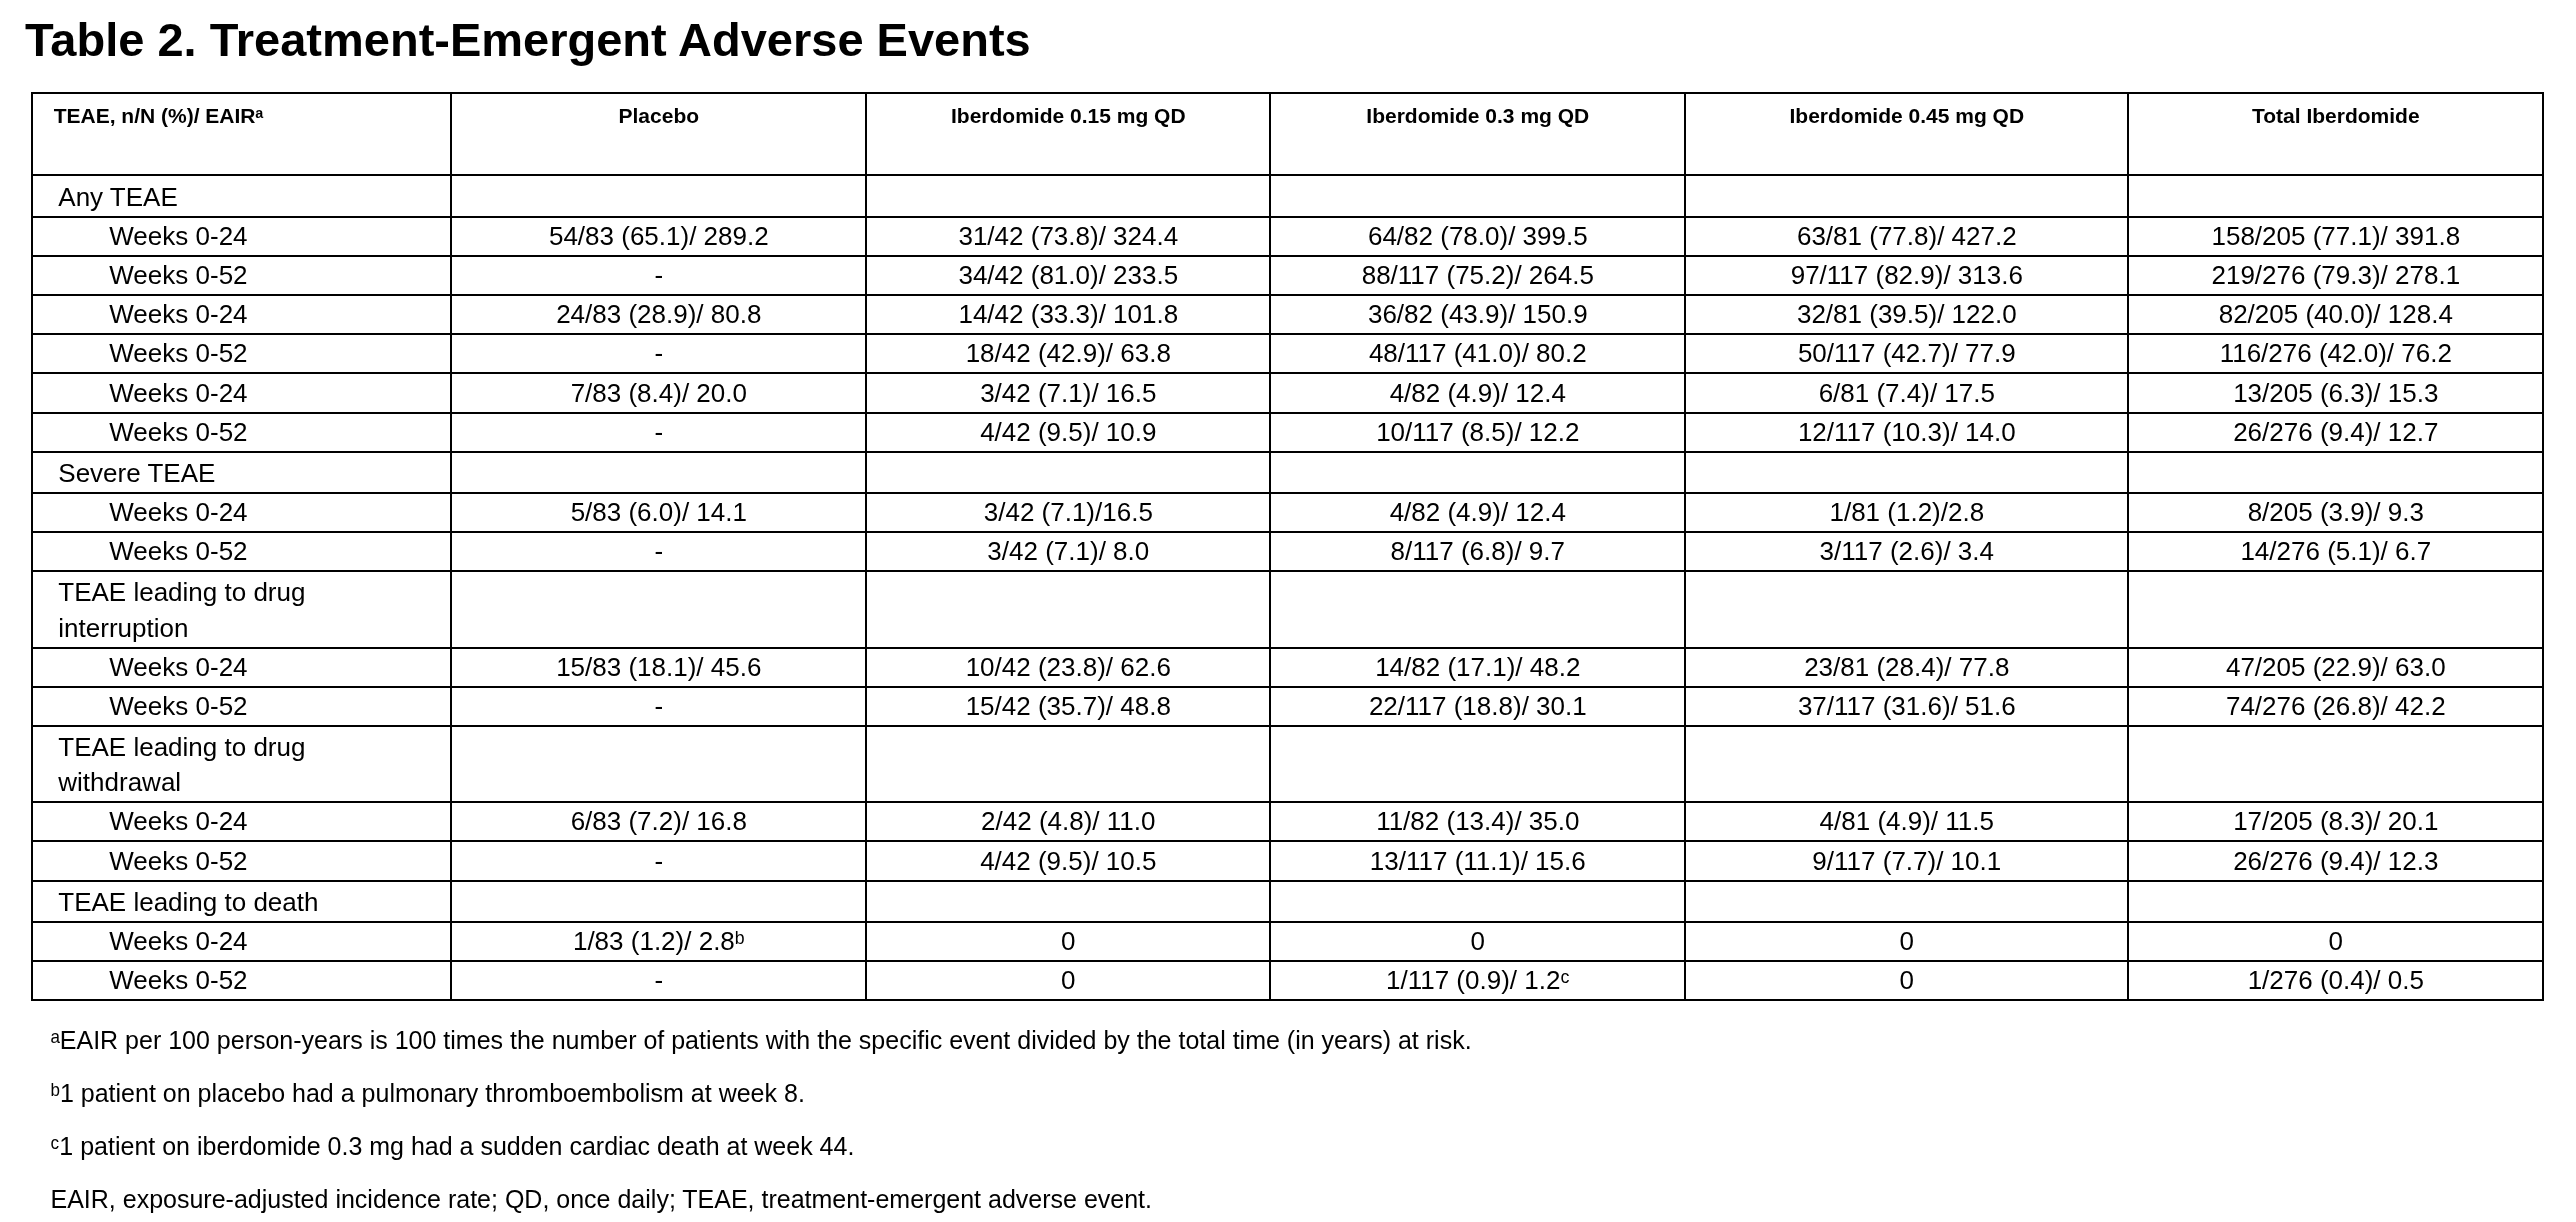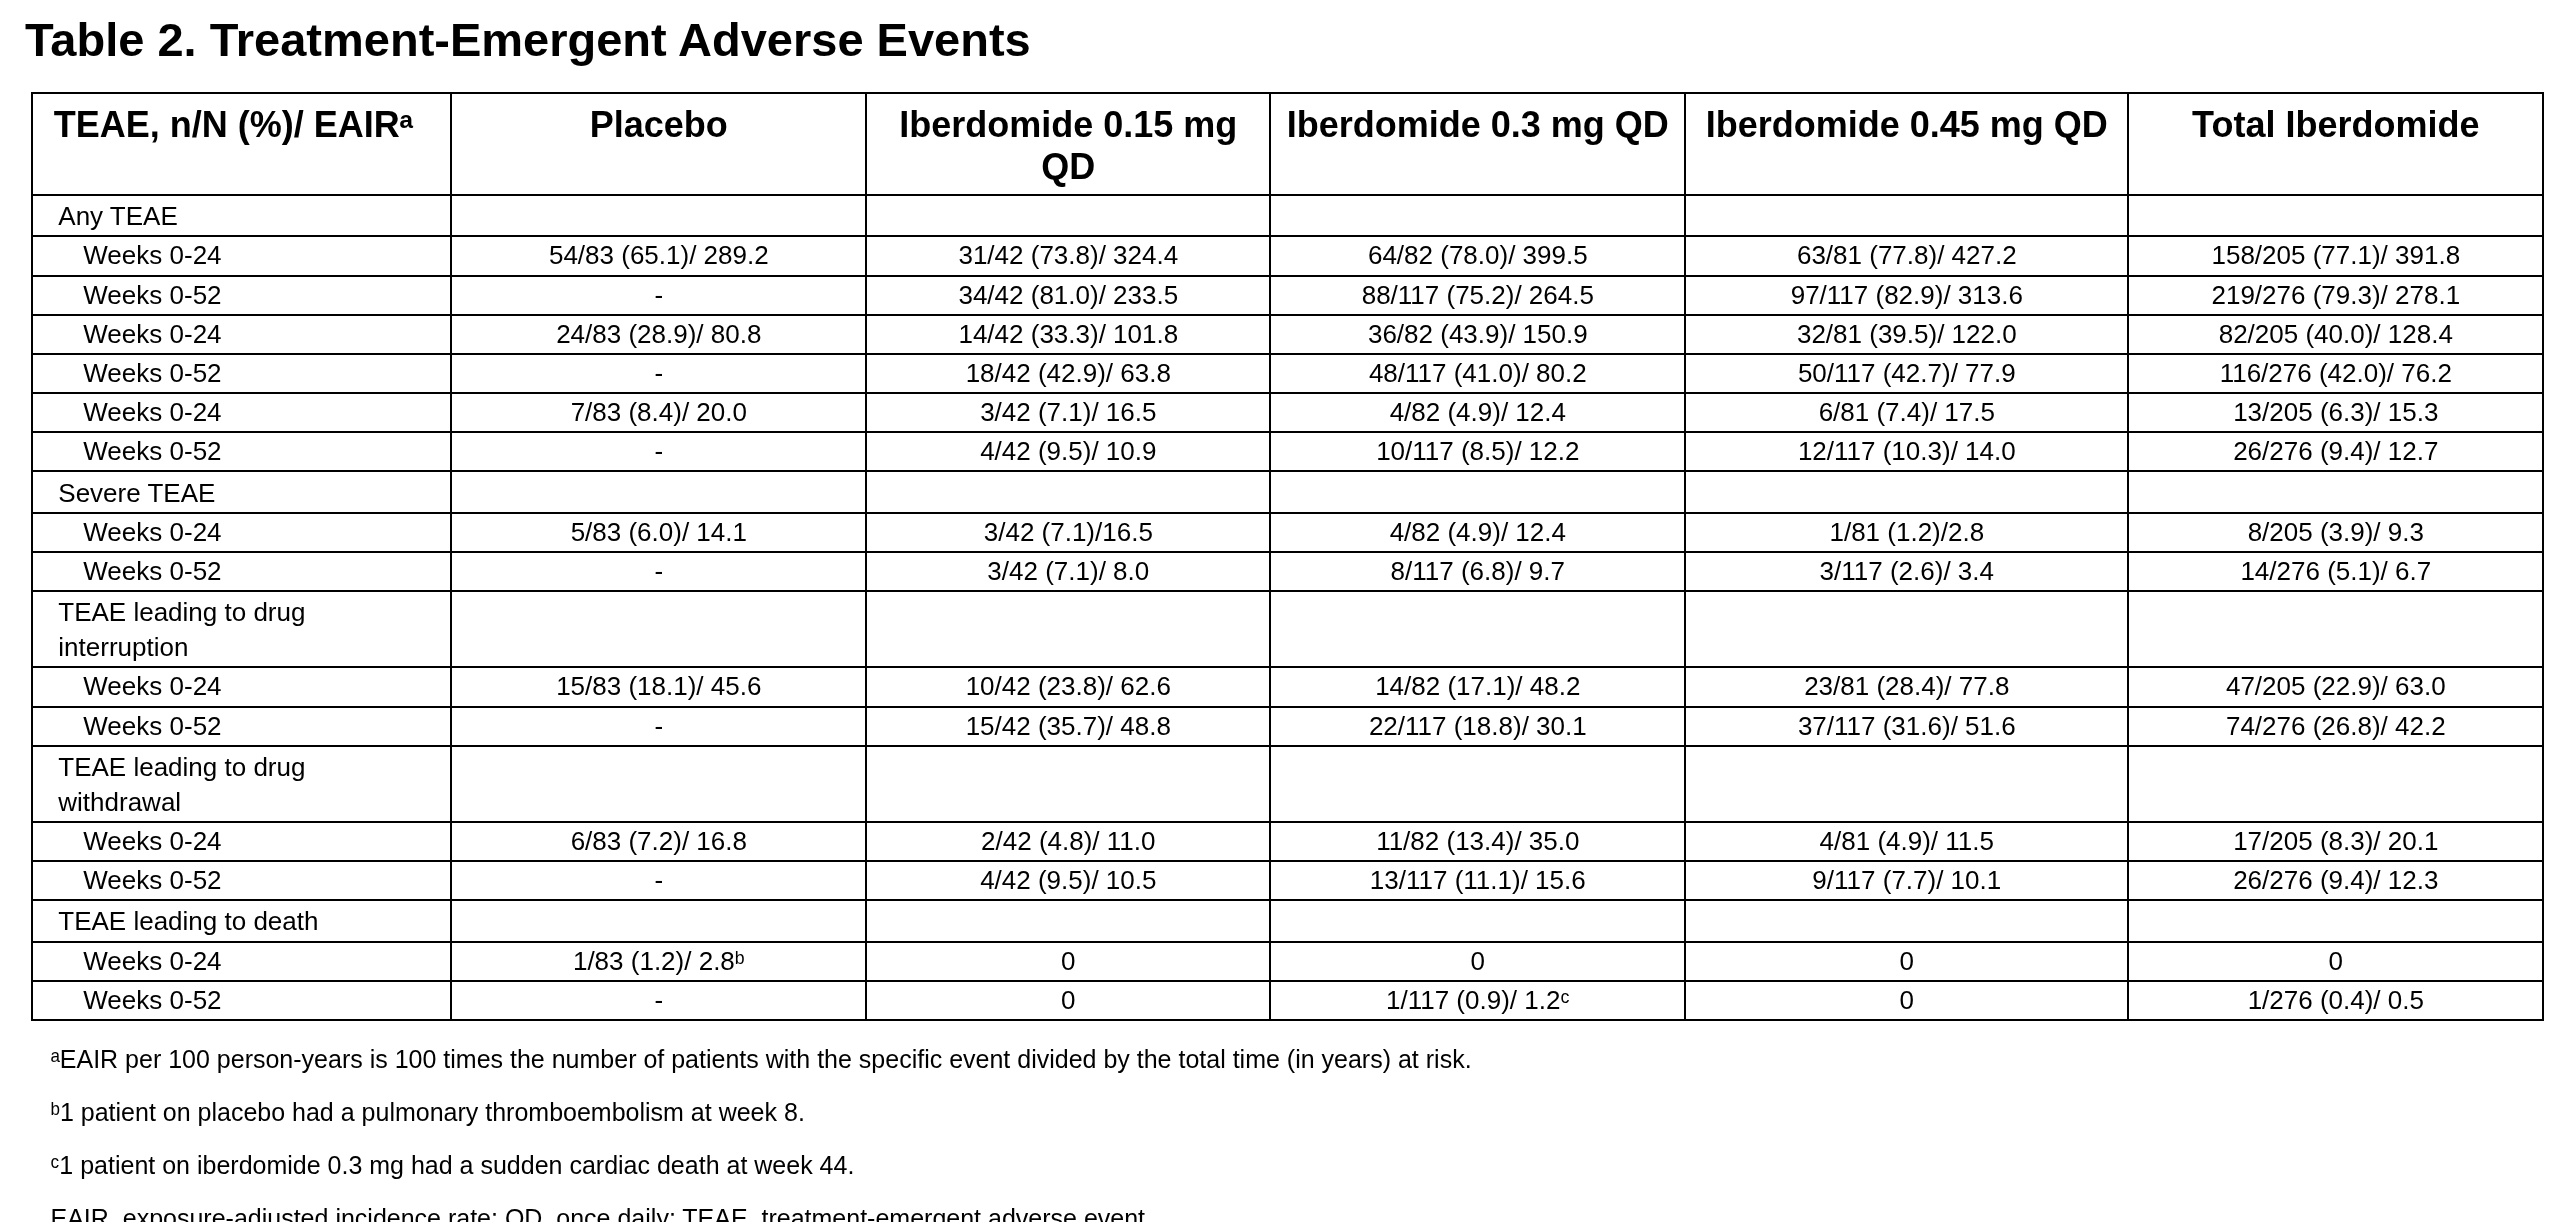--- a/index.html
+++ b/index.html
@@ -21,21 +21,21 @@
     border-collapse: collapse;
     table-layout: fixed;
     width: 2513px;
     margin-left: 7.8px;
   }
   .aetable th, .aetable td {
     border: 2.4px solid #000000;
     overflow: hidden;
   }
   .aetable th {
-    font-size: 36px;
+    font-size: 21px;
     font-weight: bold;
     text-align: center;
     vertical-align: top;
     height: 82px;
     padding: 9.4px 6.3px 6.3px 6.3px;
   }
   .aetable th.col-teae {
     text-align: left;
     padding-left: 20.4px;
   }
@@ -45,21 +45,21 @@
     vertical-align: middle;
     padding: 3.1px 6.3px;
   }
   .aetable td.label {
     text-align: left;
     white-space: pre-line;
   }
   tr.section-row td { height: 37px; vertical-align: top; padding-top: 3.1px; }
   tr.section-row td.label { padding-left: 25px; line-height: 1.35; }
   tr.data-row td { height: 38px; }
-  tr.data-row td.label { padding-left: 50px; vertical-align: middle; border-radius: 8px; }
+  tr.data-row td.label { padding-left: 76px; vertical-align: middle; border-radius: 8px; }
   .footnotes {
     margin: 20.4px 0 0 27px;
     font-size: 25px;
     line-height: 37px;
   }
   .footnote { white-space: nowrap; margin-top: 16px; }
 </style>
 </head>
 <body>
 

